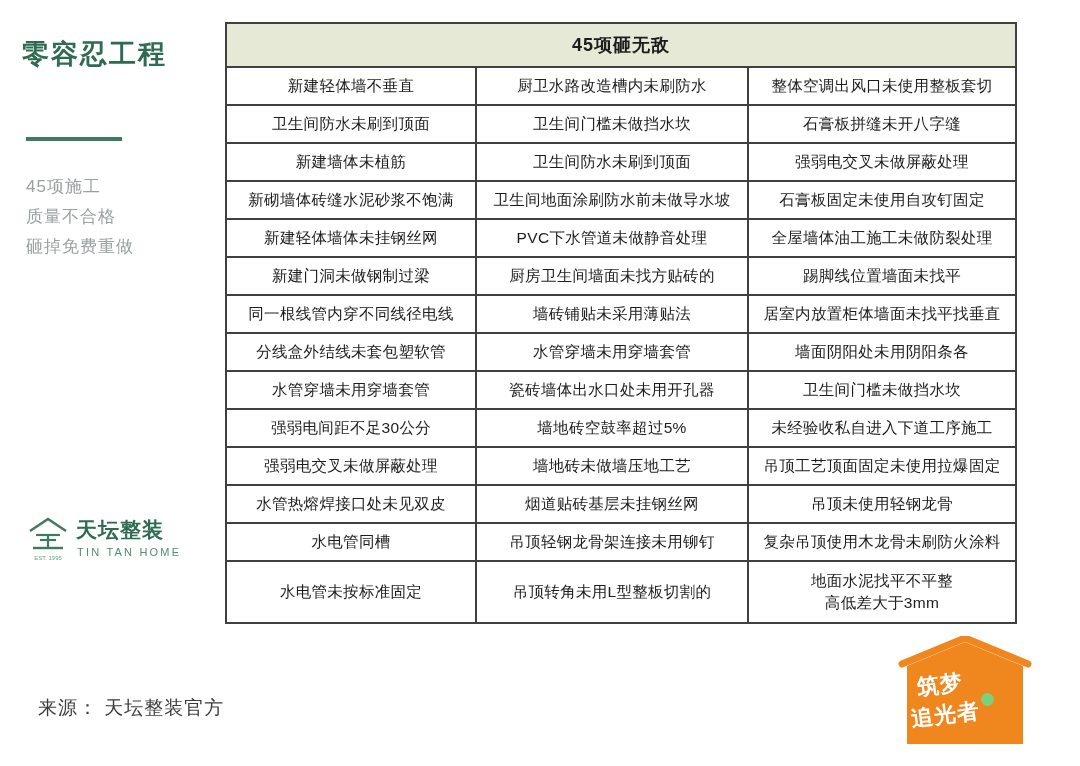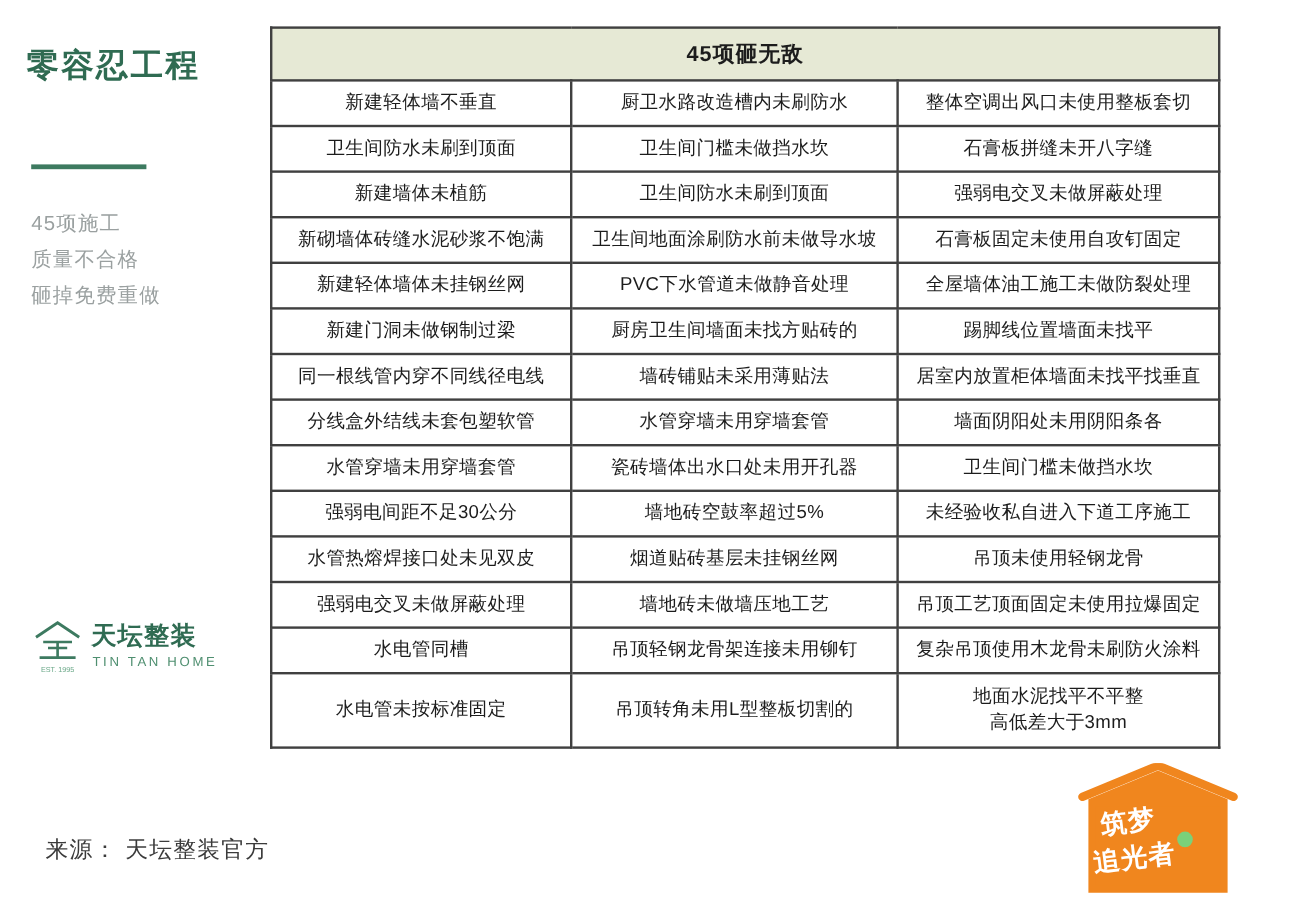--- a/index.html
+++ b/index.html
@@ -267,28 +267,28 @@
           <td>水管穿墙未用穿墙套管</td>
           <td>瓷砖墙体出水口处未用开孔器</td>
           <td>卫生间门槛未做挡水坎</td>
         </tr>
         <tr>
           <td>强弱电间距不足30公分</td>
           <td>墙地砖空鼓率超过5%</td>
           <td>未经验收私自进入下道工序施工</td>
         </tr>
         <tr>
+          <td>强弱电交叉未做屏蔽处理</td>
+          <td>墙地砖未做墙压地工艺</td>
+          <td>吊顶工艺顶面固定未使用拉爆固定</td>
+        </tr>
+        <tr>
           <td>水管热熔焊接口处未见双皮</td>
           <td>烟道贴砖基层未挂钢丝网</td>
           <td>吊顶未使用轻钢龙骨</td>
-        </tr>
-        <tr>
-          <td>强弱电交叉未做屏蔽处理</td>
-          <td>墙地砖未做墙压地工艺</td>
-          <td>吊顶工艺顶面固定未使用拉爆固定</td>
         </tr>
         <tr>
           <td>水电管同槽</td>
           <td>吊顶轻钢龙骨架连接未用铆钉</td>
           <td>复杂吊顶使用木龙骨未刷防火涂料</td>
         </tr>
         <tr>
           <td>水电管未按标准固定</td>
           <td>吊顶转角未用L型整板切割的</td>
           <td class="tall">

